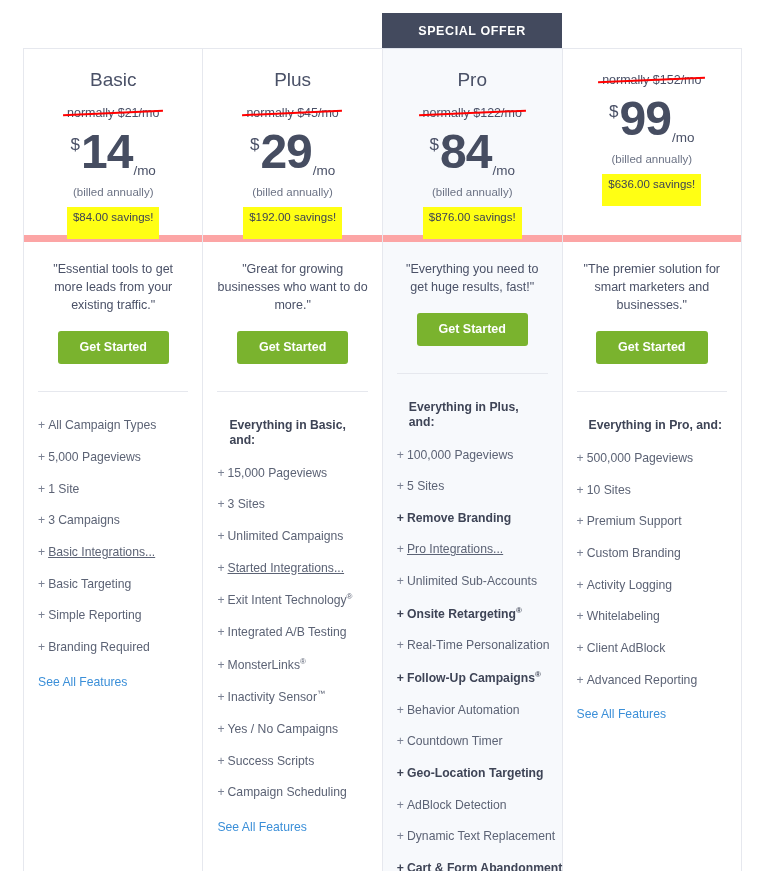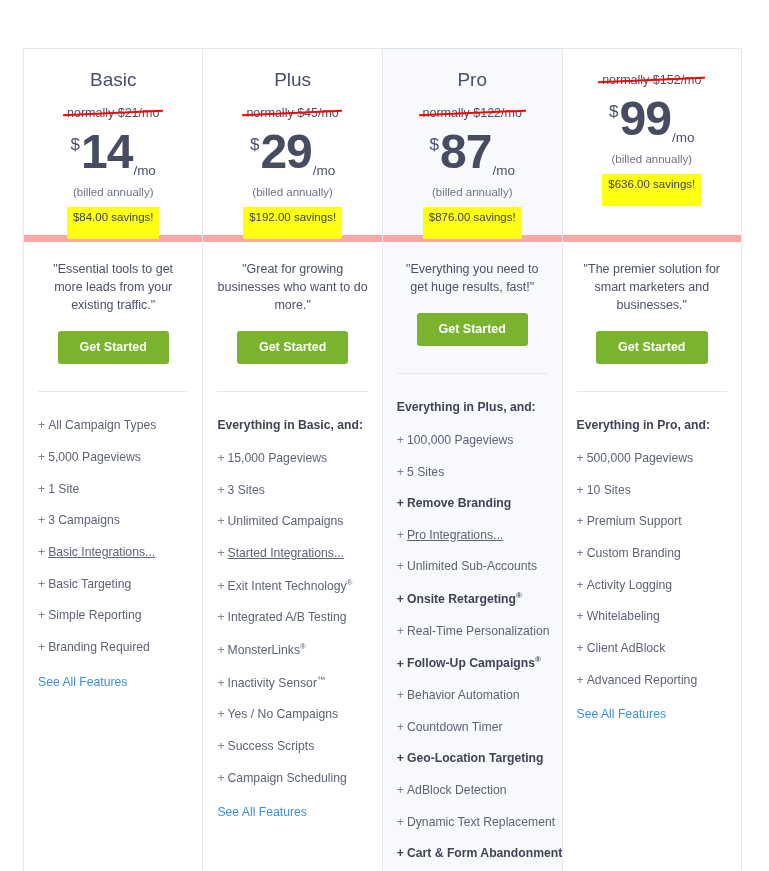--- a/index.html
+++ b/index.html
@@ -178,21 +178,21 @@
   .divider {
     height: 1px;
     background: #e6e8ee;
     margin: 27px 0 26px 0;
   }
 
   .everything {
     font-size: 12.2px;
     font-weight: bold;
     color: #3e4456;
-    margin: 0 0 18px 0;
+    margin: 0 0 18px 12px;
     line-height: 1.2;
   }
 
   ul.features {
     list-style: none;
     margin: 0;
     padding: 0;
   }
   ul.features li {
     font-size: 12.2px;
@@ -227,20 +227,21 @@
     cursor: pointer;
     margin-top: 1px;
     padding-bottom: 20px;
   }
 </style>
 </head>
 <body>
 
 <div id="pricing-root">
 
+  <div class="offer-ribbon">SPECIAL OFFER</div>
 
   <div class="table" id="table">
       <div class="col">
         <div class="price-block"><div class="tier-name">Basic</div><div class="normally"><span>normally $21/mo</span><span class="strike"></span></div><div class="price-row">
             <span class="currency">$</span>
             <span class="amount">14</span>
             <span class="per">/mo</span>
           </div><div class="billed">(billed annually)</div><div><span class="savings">$84.00 savings!</span></div></div>
         <div class="body-block"><p class="quote">"Essential tools to get more leads from your existing traffic."</p><div class="cta-wrap"><button class="cta">Get Started</button></div><div class="divider"></div><ul class="features">
             <li class=""><span class="plus">+</span><span class="">All Campaign Types</span></li>
@@ -269,21 +270,21 @@
             <li class=""><span class="plus">+</span><span class="">MonsterLinks</span><span class="sup">®</span></li>
             <li class=""><span class="plus">+</span><span class="">Inactivity Sensor</span><span class="sup">™</span></li>
             <li class=""><span class="plus">+</span><span class="">Yes / No Campaigns</span></li>
             <li class=""><span class="plus">+</span><span class="">Success Scripts</span></li>
             <li class=""><span class="plus">+</span><span class="">Campaign Scheduling</span></li>
           </ul><a class="see-all">See All Features</a></div>
       </div>
       <div class="col featured">
         <div class="price-block"><div class="tier-name">Pro</div><div class="normally"><span>normally $122/mo</span><span class="strike"></span></div><div class="price-row">
             <span class="currency">$</span>
-            <span class="amount">87</span>
+            <span class="amount">84</span>
             <span class="per">/mo</span>
           </div><div class="billed">(billed annually)</div><div><span class="savings">$876.00 savings!</span></div></div>
         <div class="body-block">
           <p class="quote">"Everything you need to get huge results, fast!"</p>
           <div class="cta-wrap"><button class="cta">Get Started</button></div>
           <div class="divider"></div>
           <div class="everything">Everything in Plus, and:</div>
           <ul class="features">
             <li class=""><span class="plus">+</span><span class="">100,000 Pageviews</span></li>
             <li class=""><span class="plus">+</span><span class="">5 Sites</span></li>

